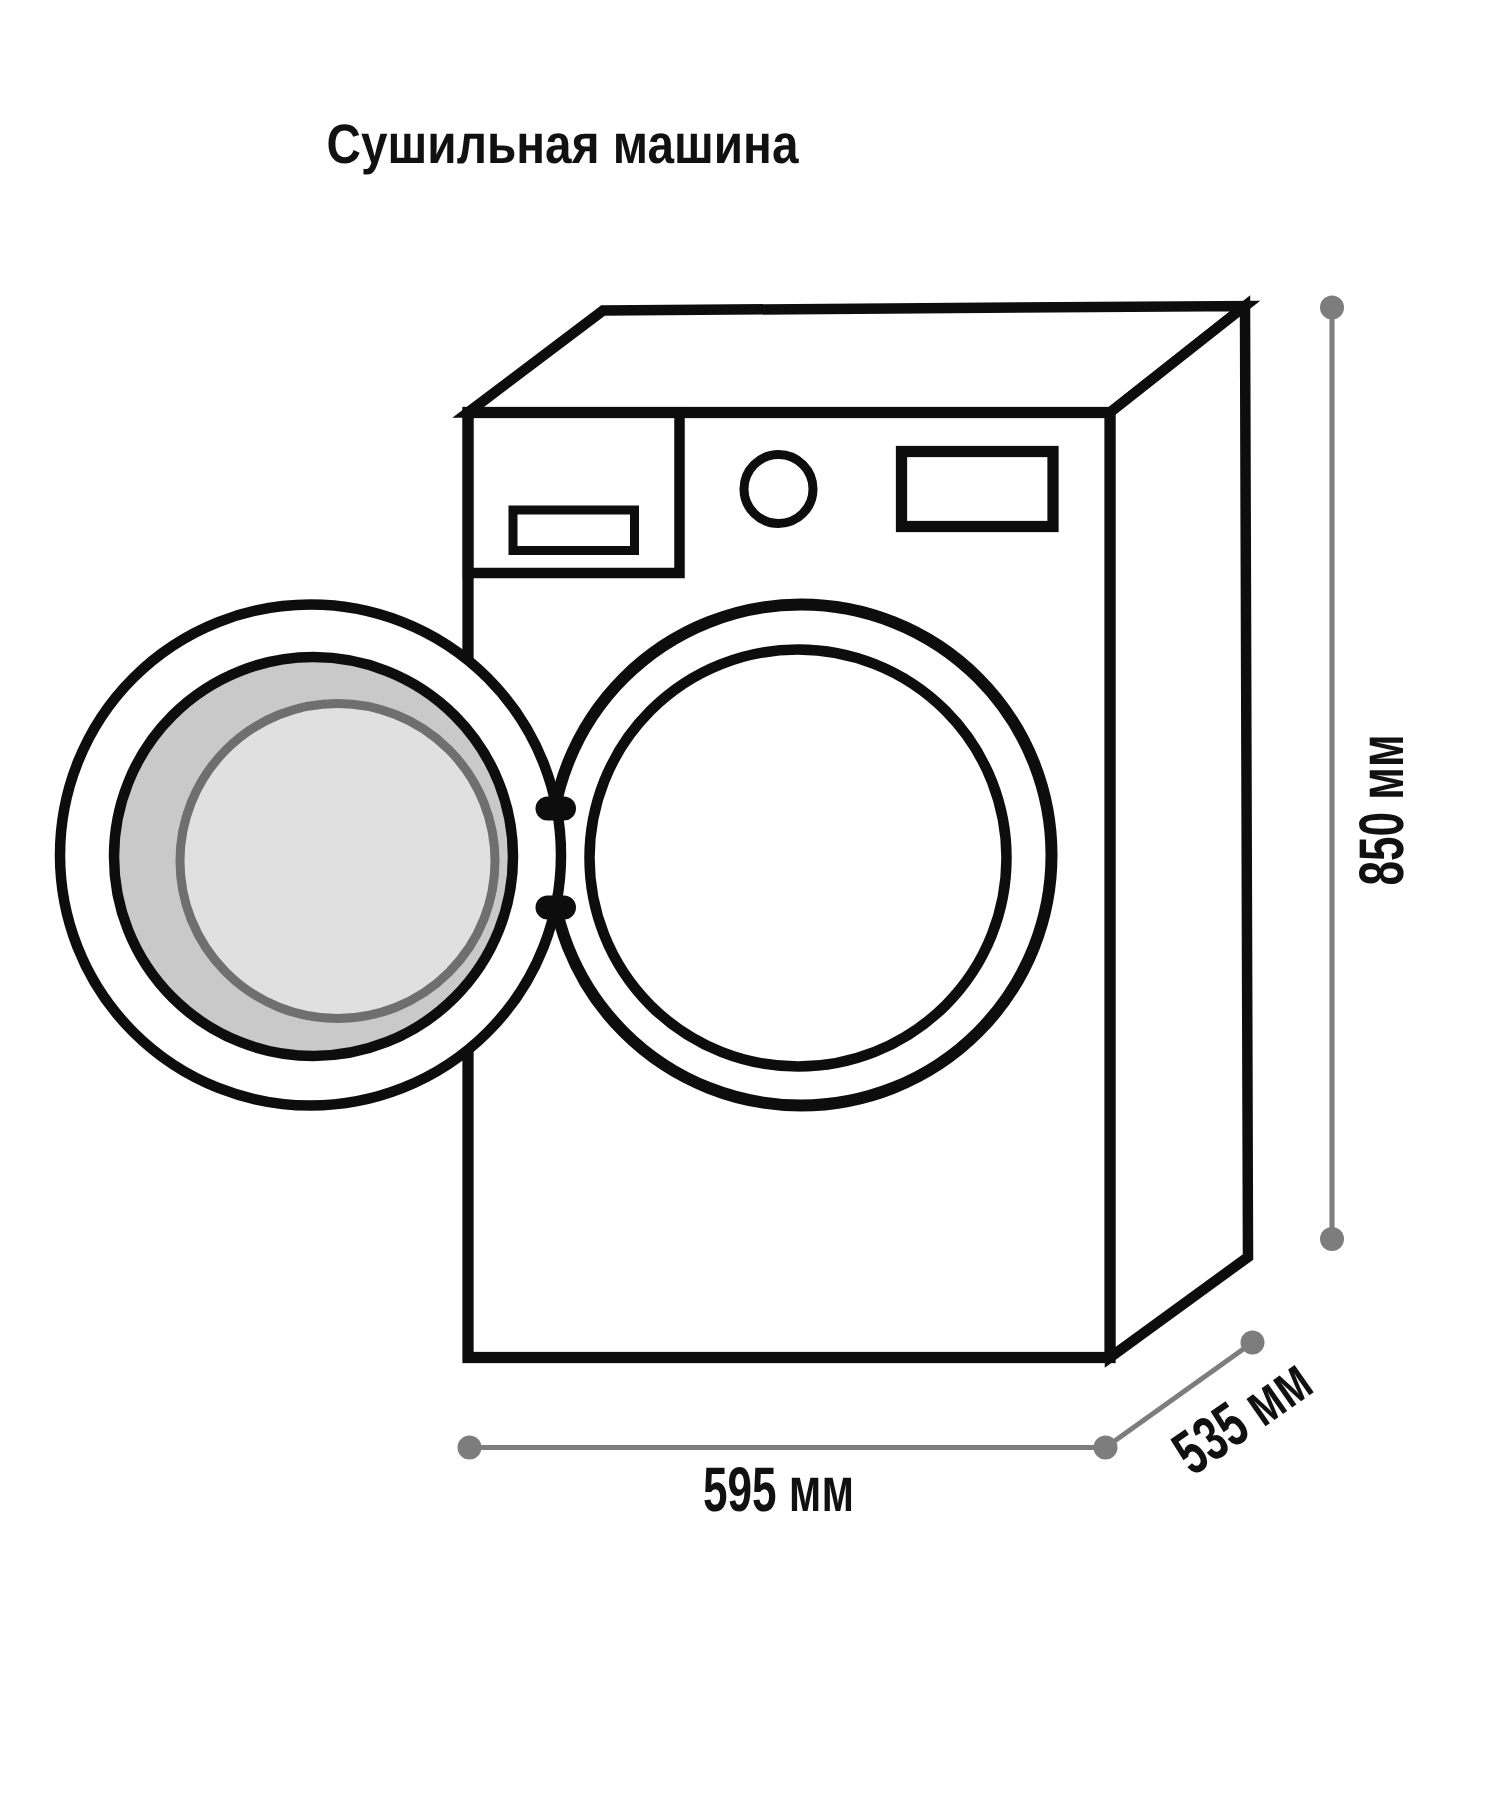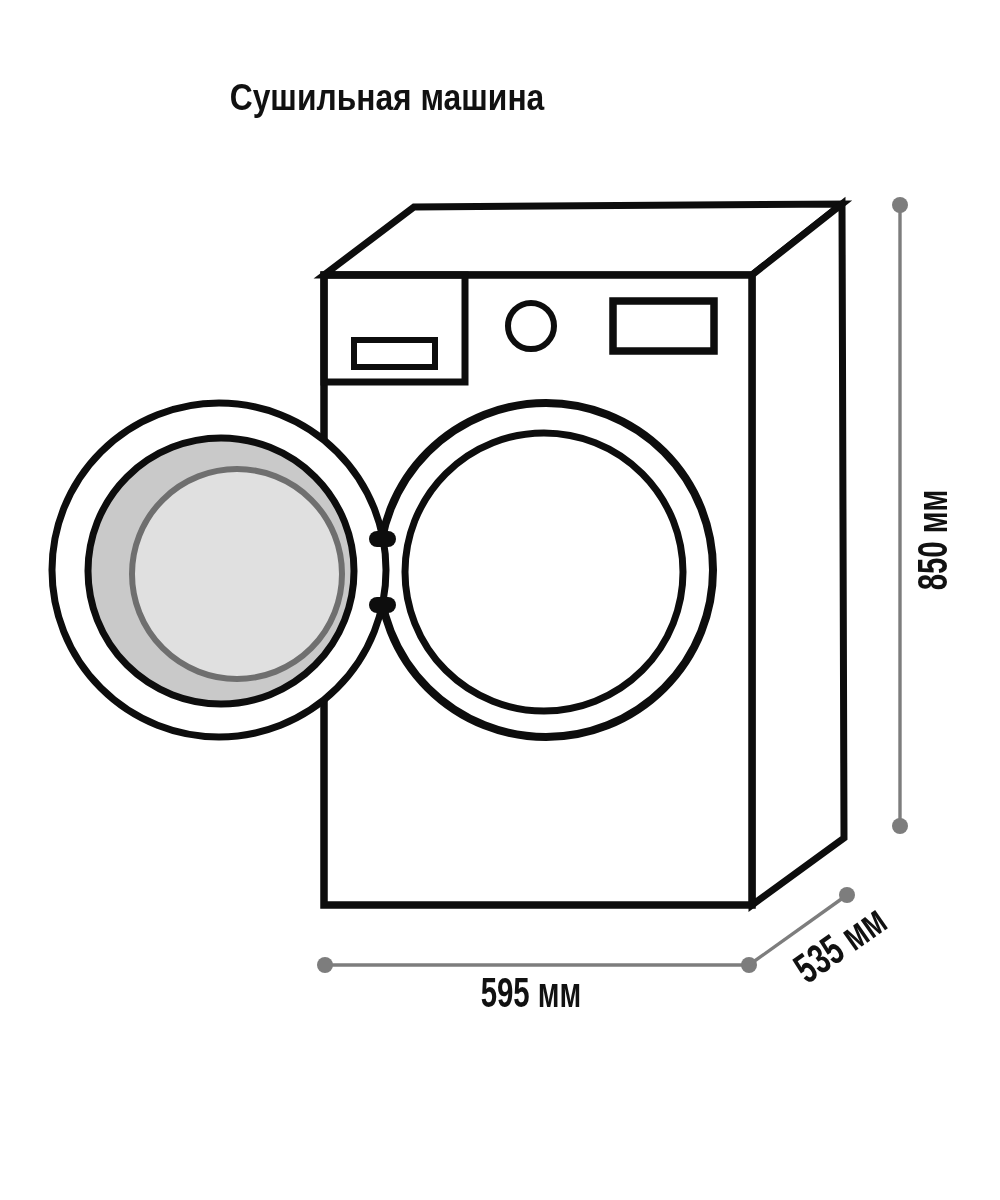--- a/index.html
+++ b/index.html
@@ -7,21 +7,20 @@
     padding: 0;
     background: #ffffff;
   }
   .page {
     position: relative;
     width: 988px;
     height: 1200px;
     background: var(--background, #ffffff);
     overflow: hidden;
     font-family: "Liberation Sans", sans-serif;
-    margin-left: 12px;
   }
   svg.diagram {
     position: absolute;
     left: 0;
     top: 0;
     display: block;
   }
   
   .face {
     fill: var(--background, #ffffff);

